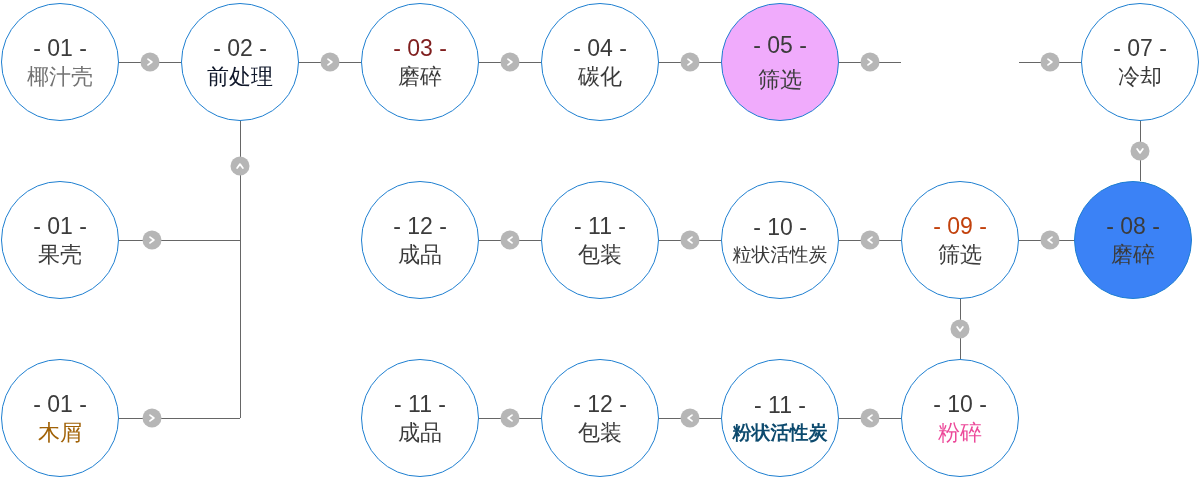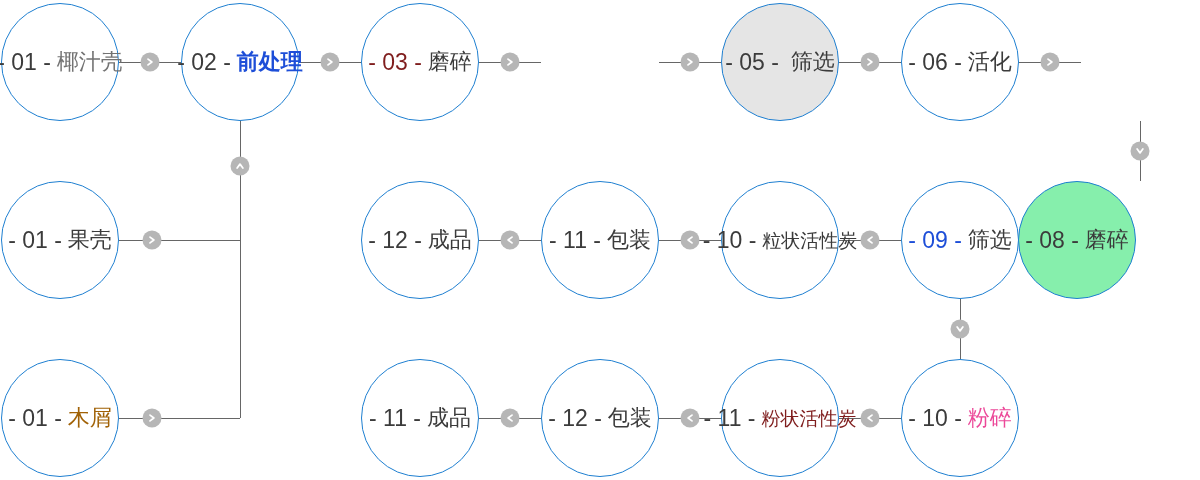--- a/index.html
+++ b/index.html
@@ -14,21 +14,21 @@
     font-family: "Liberation Sans", "DejaVu Sans", sans-serif;
   }
   .node {
     position: absolute;
     width: 118px; height: 118px;
     box-sizing: border-box;
     border: 1px solid #1e7fd1;
     border-radius: 50%;
     background: #ffffff;
     display: flex;
-    flex-direction: row;
+    flex-direction: column;
     align-items: center;
     justify-content: center;
     gap: 6px;
     z-index: 2;
   }
   .node .num {
     font-size: 23px;
     color: #3b3b3b;
     white-space: nowrap;
     line-height: 1;
@@ -64,73 +64,77 @@
 </head>
 <body>
 
 <div id="diagram">
     <div class="node" style="left: 1px; top: 3px; border-color: rgb(30, 127, 209); background: rgb(255, 255, 255);">
       <span class="num" style="color: rgb(59, 59, 59);">- 01 -</span>
       <span class="label" style="color: #737373; font-family: Liberation Serif, serif;">椰汁壳</span>
     </div>
     <div class="node" style="left: 181px; top: 3px; border-color: rgb(30, 127, 209); background: rgb(255, 255, 255);">
       <span class="num" style="color: rgb(59, 59, 59);">- 02 -</span>
-      <span class="label" style="color: #1d4ed8; font-weight: bold;">前处理</span>
+      <span class="label" style="color: #0f172a;">前处理</span>
     </div>
     <div class="node" style="left: 361px; top: 3px; border-color: rgb(30, 127, 209); background: rgb(255, 255, 255);">
       <span class="num" style="color: #7f1d1d;">- 03 -</span>
       <span class="label" style="color: rgb(59, 59, 59);">磨碎</span>
     </div>
-    <div class="node" style="left: 721px; top: 3px; border-color: rgb(30, 127, 209); background: #e5e5e5; gap: 12px;">
+    <div class="node" style="left: 541px; top: 3px; border-color: rgb(30, 127, 209); background: rgb(255, 255, 255);">
+      <span class="num" style="color: rgb(59, 59, 59);">- 04 -</span>
+      <span class="label" style="color: rgb(59, 59, 59);">碳化</span>
+    </div>
+    <div class="node" style="left: 721px; top: 3px; border-color: rgb(30, 127, 209); background: #f0abfc; gap: 12px;">
       <span class="num" style="color: rgb(59, 59, 59);">- 05 -</span>
       <span class="label" style="color: rgb(59, 59, 59);">筛选</span>
     </div>
-    <div class="node" style="left: 901px; top: 3px; border-color: rgb(30, 127, 209); background: rgb(255, 255, 255);">
-      <span class="num" style="color: rgb(59, 59, 59);">- 06 -</span>
-      <span class="label" style="color: rgb(59, 59, 59);">活化</span>
+    <div class="node" style="left: 1081px; top: 3px; border-color: rgb(30, 127, 209); background: rgb(255, 255, 255);">
+      <span class="num" style="color: rgb(59, 59, 59);">- 07 -</span>
+      <span class="label" style="color: rgb(59, 59, 59);">冷却</span>
     </div>
     <div class="node" style="left: 1px; top: 181px; border-color: rgb(30, 127, 209); background: rgb(255, 255, 255);">
       <span class="num" style="color: rgb(59, 59, 59);">- 01 -</span>
       <span class="label" style="color: rgb(59, 59, 59);">果壳</span>
     </div>
     <div class="node" style="left: 361px; top: 181px; border-color: rgb(30, 127, 209); background: rgb(255, 255, 255);">
       <span class="num" style="color: rgb(59, 59, 59);">- 12 -</span>
       <span class="label" style="color: rgb(59, 59, 59);">成品</span>
     </div>
     <div class="node" style="left: 541px; top: 181px; border-color: rgb(30, 127, 209); background: rgb(255, 255, 255);">
       <span class="num" style="color: rgb(59, 59, 59);">- 11 -</span>
       <span class="label" style="color: rgb(59, 59, 59);">包装</span>
     </div>
     <div class="node small" style="left: 721px; top: 181px; border-color: rgb(30, 127, 209); background: rgb(255, 255, 255);">
       <span class="num" style="color: rgb(59, 59, 59);">- 10 -</span>
       <span class="label" style="color: rgb(59, 59, 59);">粒状活性炭</span>
     </div>
     <div class="node" style="left: 901px; top: 181px; border-color: rgb(30, 127, 209); background: rgb(255, 255, 255);">
-      <span class="num" style="color: #1d4ed8;">- 09 -</span>
+      <span class="num" style="color: #c2410c;">- 09 -</span>
       <span class="label" style="color: rgb(59, 59, 59);">筛选</span>
     </div>
-    <div class="node" style="left: 1018px; top: 181px; border-color: rgb(30, 127, 209); background: #86efac;">
+    <div class="node" style="left: 1074px; top: 181px; border-color: rgb(30, 127, 209); background: #3b82f6;">
       <span class="num" style="color: rgb(59, 59, 59);">- 08 -</span>
       <span class="label" style="color: rgb(59, 59, 59);">磨碎</span>
     </div>
     <div class="node" style="left: 1px; top: 359px; border-color: rgb(30, 127, 209); background: rgb(255, 255, 255);">
       <span class="num" style="color: rgb(59, 59, 59);">- 01 -</span>
       <span class="label" style="color: #a16207;">木屑</span>
     </div>
     <div class="node" style="left: 361px; top: 359px; border-color: rgb(30, 127, 209); background: rgb(255, 255, 255);">
       <span class="num" style="color: rgb(59, 59, 59);">- 11 -</span>
       <span class="label" style="color: rgb(59, 59, 59);">成品</span>
     </div>
     <div class="node" style="left: 541px; top: 359px; border-color: rgb(30, 127, 209); background: rgb(255, 255, 255);">
       <span class="num" style="color: rgb(59, 59, 59);">- 12 -</span>
       <span class="label" style="color: rgb(59, 59, 59);">包装</span>
     </div>
     <div class="node small" style="left: 721px; top: 359px; border-color: rgb(30, 127, 209); background: rgb(255, 255, 255);">
       <span class="num" style="color: rgb(59, 59, 59);">- 11 -</span>
-      <span class="label" style="color: #7f1d1d;">粉状活性炭</span>
+      <span class="label" style="color: #0c4a6e; font-weight: bold;">粉状活性炭</span>
     </div>
     <div class="node" style="left: 901px; top: 359px; border-color: rgb(30, 127, 209); background: rgb(255, 255, 255);">
       <span class="num" style="color: rgb(59, 59, 59);">- 10 -</span>
       <span class="label" style="color: #ec4899;">粉碎</span>
     </div>
     <div class="line" style="left: 119px; top: 61.5px; width: 62px; height: 1px; background: rgb(102, 102, 102);"></div>
     <div class="badge right" style="left: 150px; top: 62px; background: rgb(182, 182, 182);">
       <svg width="11" height="11" viewBox="0 0 10 10">
         <polyline points="3.2,2.4 6.7,5 3.2,7.6" stroke="#ffffff" stroke-width="1.6" fill="none" stroke-linecap="round" stroke-linejoin="round"></polyline>
       </svg>

